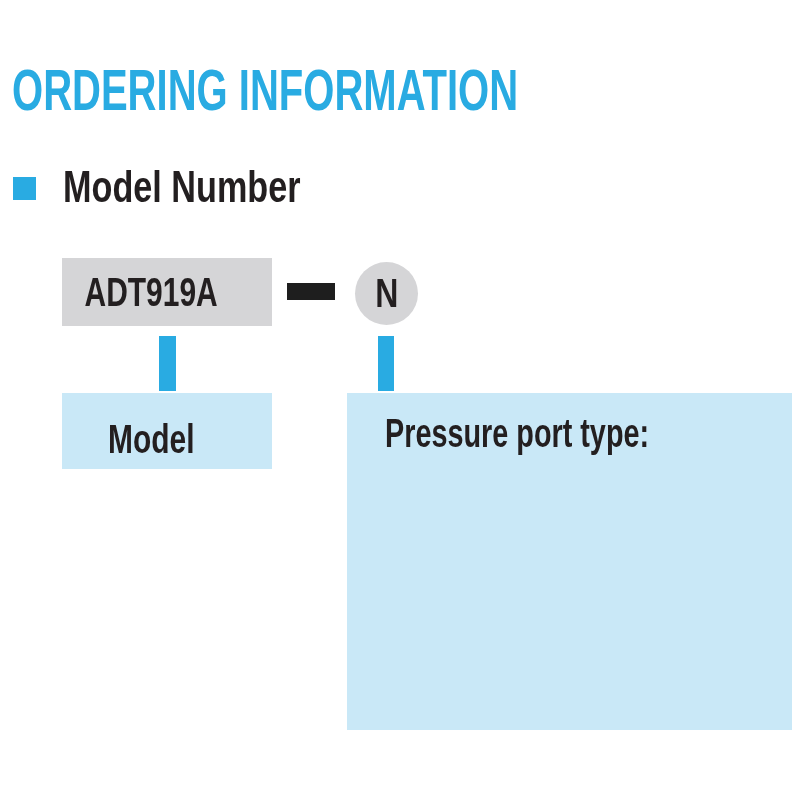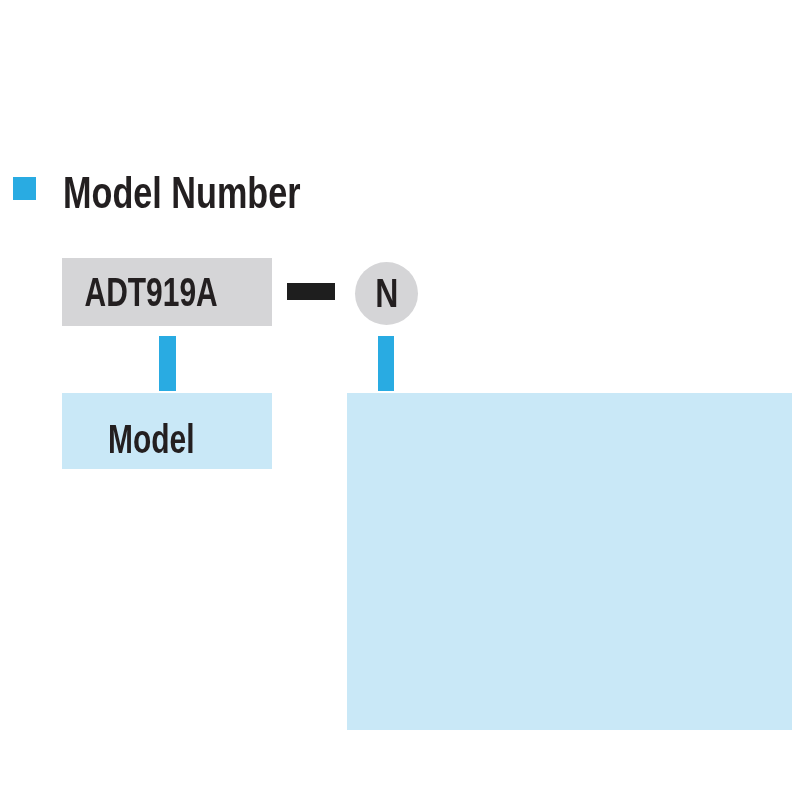--- a/index.html
+++ b/index.html
@@ -37,21 +37,21 @@
     position: absolute;
     left: 13px;
     top: 177px;
     width: 23px;
     height: 23px;
     background: var(--accent-cyan, #29ABE2);
   }
   .section-heading {
     position: absolute;
     left: 63px;
-    top: 170px;
+    top: 164px;
     margin: 0;
     font-size: 45px;
     font-weight: bold;
     line-height: 1;
     white-space: nowrap;
   }
   .section-heading .cond {
     display: inline-block;
     transform: scaleX(0.76);
     transform-origin: 0 50%;
@@ -161,20 +161,23 @@
     display: inline-block;
     transform: scaleX(0.91);
     transform-origin: 0 50%;
   }
 </style>
 </head>
 <body>
 
 <div class="canvas">
 
+  <h1 class="page-title">
+    <span class="cond">ORDERING INFORMATION</span>
+  </h1>
 
   <span class="section-bullet"></span>
   <h2 class="section-heading">
     <span class="cond">Model Number</span>
   </h2>
 
   <div>
 
     <div class="model-code-box">
       <span class="cond">ADT919A</span>
@@ -187,16 +190,19 @@
     </div>
 
     <div class="conn conn-model"></div>
     <div class="conn conn-port"></div>
 
     <div class="model-label-box">
       <span class="cond">Model</span>
     </div>
 
     <div class="port-legend-box">
+      <div class="legend-header">
+        <span class="cond">Pressure port type:</span>
+      </div>
     </div>
 
   </div>
 </div>
 
 </body></html>

